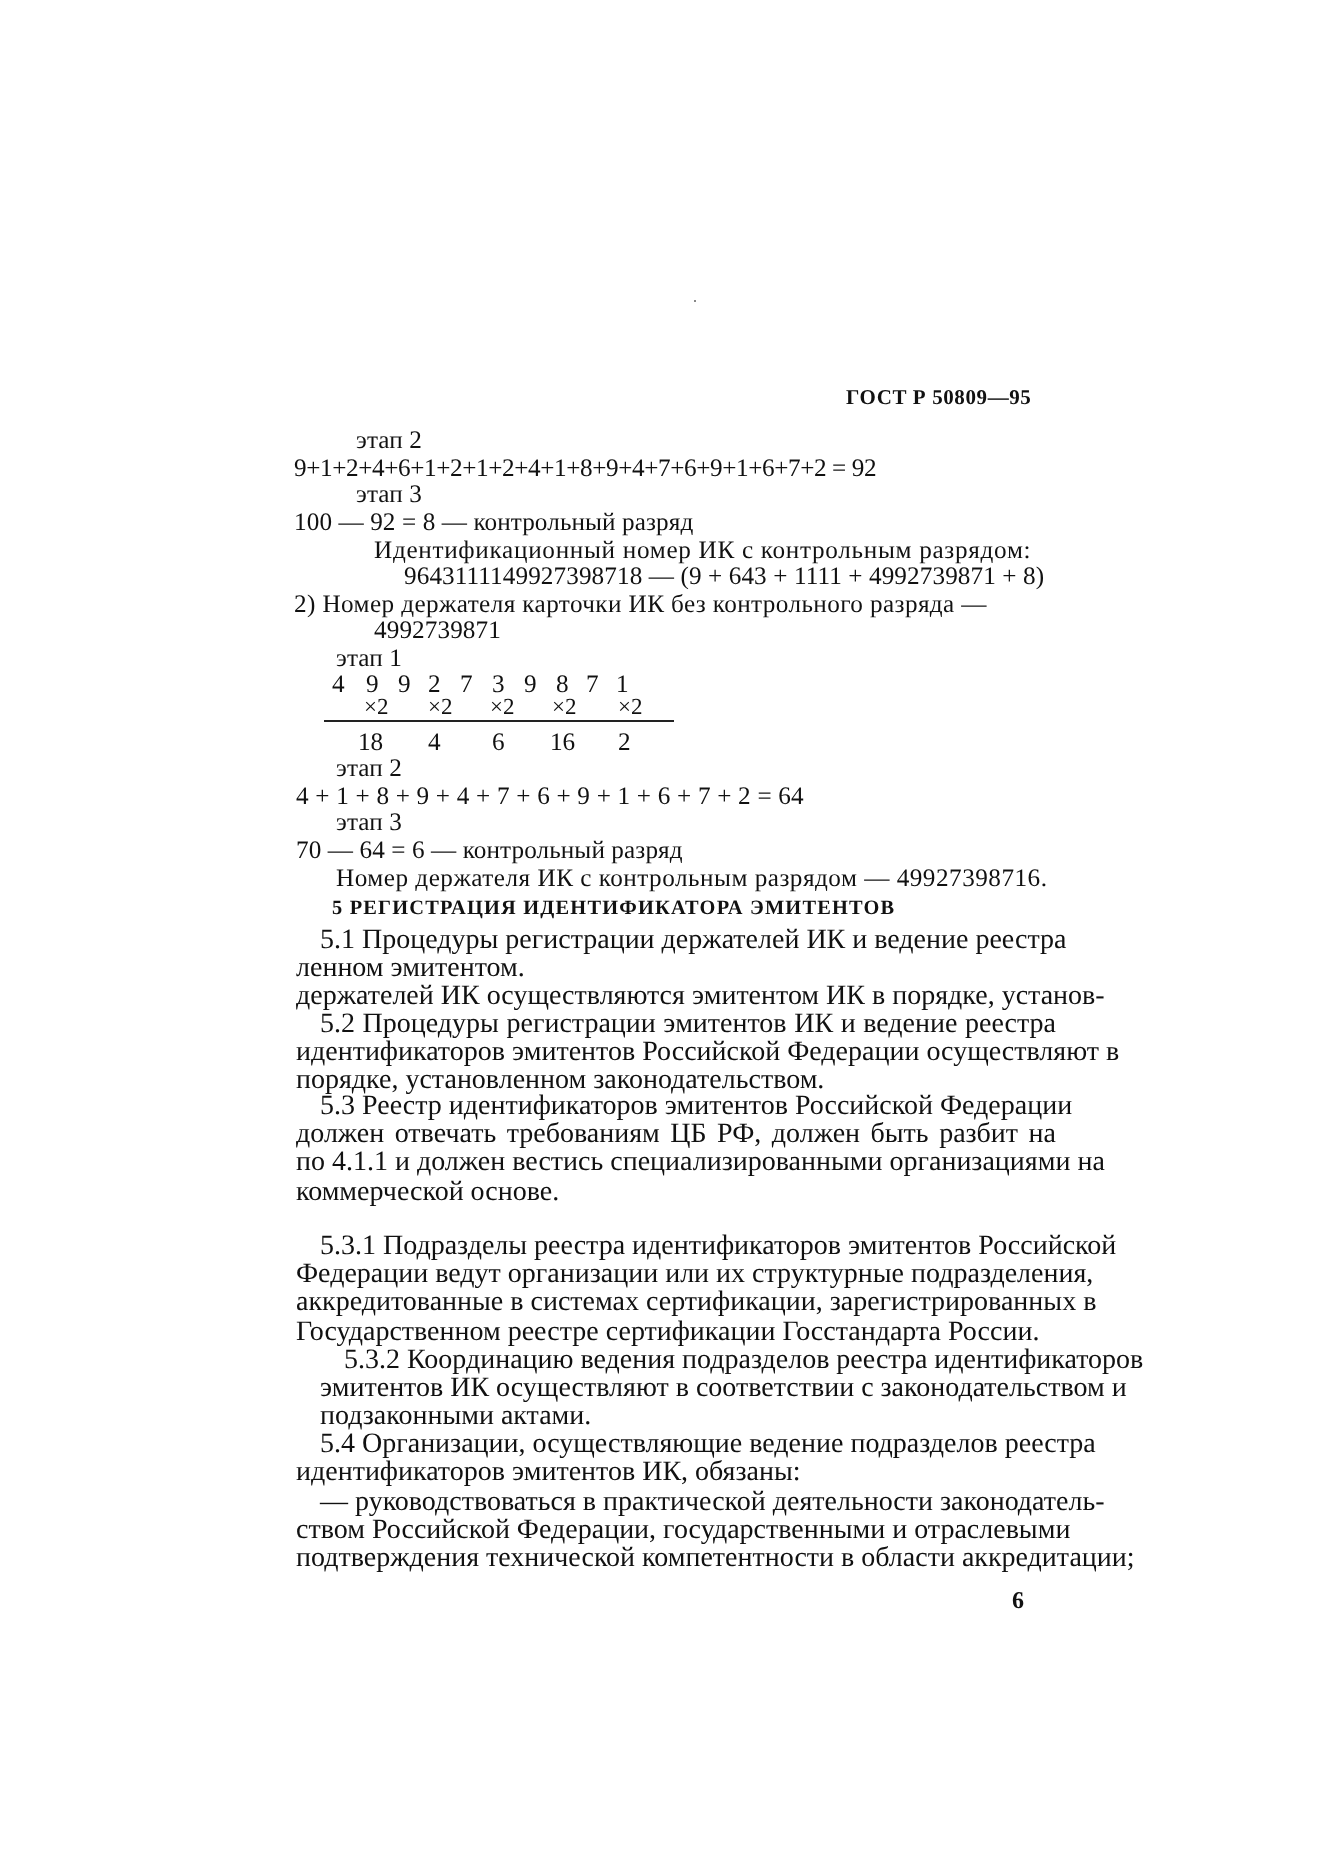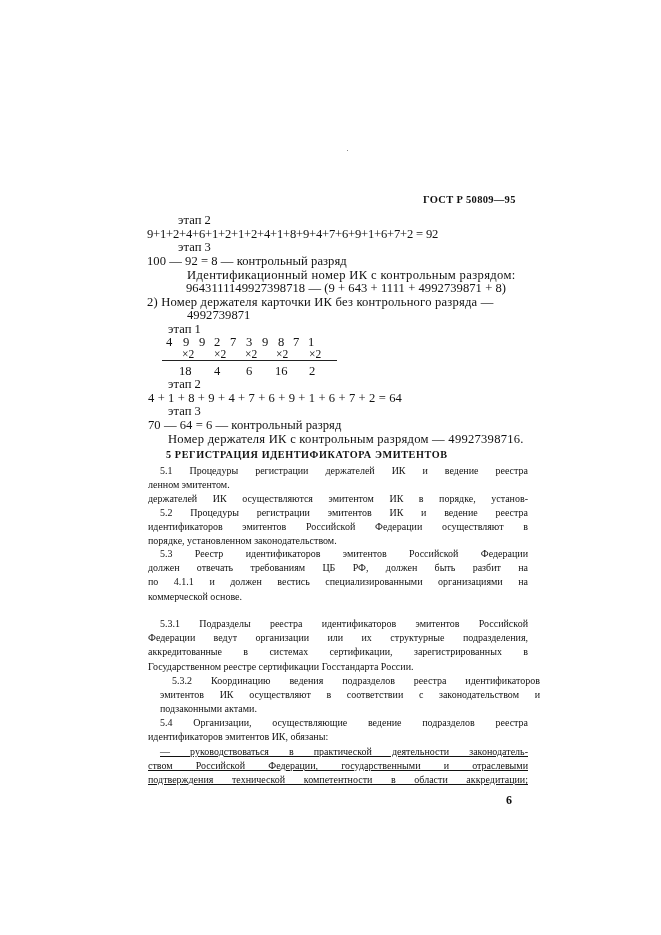--- a/index.html
+++ b/index.html
@@ -2,42 +2,42 @@
 <html><head>
 <meta charset="utf-8">
 <style>
   html, body { margin: 0; padding: 0; background: #ffffff; }
   body { width: 661px; height: 935px; position: relative; overflow: hidden;
          font-family: "Liberation Serif", "DejaVu Serif", serif; color: #111; }
   .abs { position: absolute; white-space: nowrap; }
   .t { font-size: 12.6px; line-height: 14px; letter-spacing: 0.05px; }
   .hdr { font-size: 10.5px; font-weight: bold; letter-spacing: 0.3px; }
   .sec { font-size: 10.2px; font-weight: bold; letter-spacing: 0.6px; }
-  .para { position: absolute; left: 166px; width: 363px; font-size: 10px; line-height: 14.2px; text-align: justify; }
+  .para { position: absolute; left: 166px; width: 363px; font-size: 14px; line-height: 14.2px; text-align: justify; }
   .para .ln { display: block; text-align: justify; text-align-last: justify; white-space: nowrap; }
   .para .ln.last { text-align-last: left; }
   .para .ln.ind { padding-left: 12px; }
   .mul { position: absolute; font-size: 12.6px; }
   .rule { position: absolute; left: 162px; top: 360px; width: 175px; height: 1px; background: #222; }
   .speck { position: absolute; left: 347px; top: 150px; width: 1px; height: 1px; background: #888; }
   .pageno { font-size: 12px; font-weight: bold; }
 </style>
 </head>
 <body>
 
 <div class="speck"></div>
 
 <div class="abs hdr" style="left:423px; top:194px;">ГОСТ Р 50809—95</div>
 
 <div class="abs t" style="left:178px; top:213px;">этап 2</div>
 <div class="abs t" style="left:147px; top:227px; letter-spacing:-0.2px;">9+1+2+4+6+1+2+1+2+4+1+8+9+4+7+6+9+1+6+7+2 = 92</div>
 <div class="abs t" style="left:178px; top:240px;">этап 3</div>
 <div class="abs t" style="left:147px; top:254px;">100 — 92 = 8 — контрольный разряд</div>
 <div class="abs t" style="left:187px; top:268px; letter-spacing:0.35px;">Идентификационный номер ИК с контрольным разрядом:</div>
-<div class="abs t" style="left:186px; top:281px;">9643111149927398718 — (9 + 643 + 1111 + 4992739871 + 8)</div>
+<div class="abs t" style="left:202px; top:281px;">9643111149927398718 — (9 + 643 + 1111 + 4992739871 + 8)</div>
 <div class="abs t" style="left:147px; top:295px; letter-spacing:0.2px;">2) Номер держателя карточки ИК без контрольного разряда —</div>
 <div class="abs t" style="left:187px; top:308px;">4992739871</div>
 
 <div class="abs t" style="left:168px; top:322px;">этап 1</div>
 
 <div class="mul" style="left:166px; top:335px;">4</div>
 <div class="mul" style="left:183px; top:335px;">9</div>
 <div class="mul" style="left:199px; top:335px;">9</div>
 <div class="mul" style="left:214px; top:335px;">2</div>
 <div class="mul" style="left:230px; top:335px;">7</div>
@@ -99,19 +99,19 @@
   <span class="ln ind">5.3.2 Координацию ведения подразделов реестра идентификаторов</span>
   <span class="ln">эмитентов ИК осуществляют в соответствии с законодательством и</span>
   <span class="ln last">подзаконными актами.</span>
 </div>
 
 <div class="para" style="left:148px; top:716px; width:380px;">
   <span class="ln ind">5.4 Организации, осуществляющие ведение подразделов реестра</span>
   <span class="ln last">идентификаторов эмитентов ИК, обязаны:</span>
 </div>
 
-<div class="para" style="left:148px; top:745px; width:380px;text-decoration:underline;">
+<div class="para" style="left:148px; top:745px; width:380px;">
   <span class="ln ind">— руководствоваться в практической деятельности законодатель-</span>
   <span class="ln">ством Российской Федерации, государственными и отраслевыми</span>
   <span class="ln">подтверждения технической компетентности в области аккредитации;</span>
 </div>
 
 <div class="abs pageno" style="left:506px; top:793px;">6</div>
 
 </body></html>

